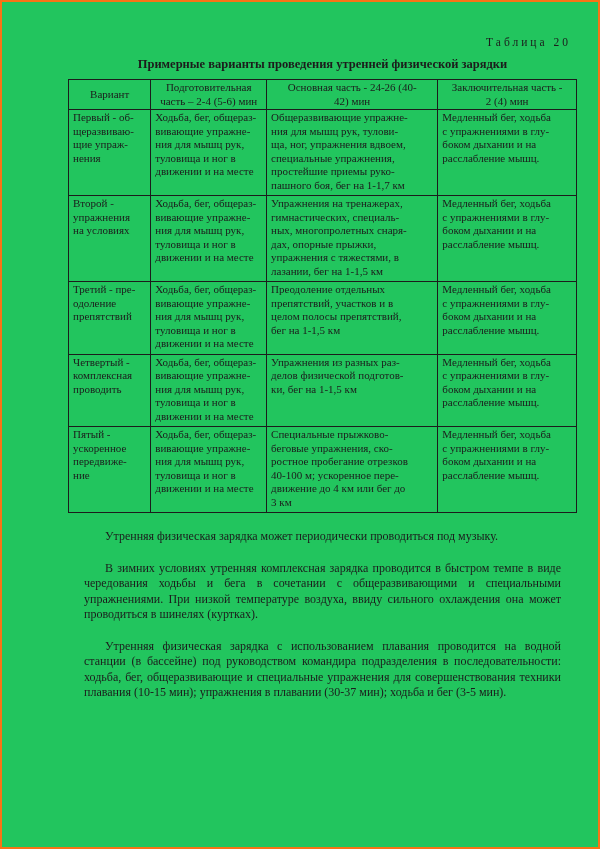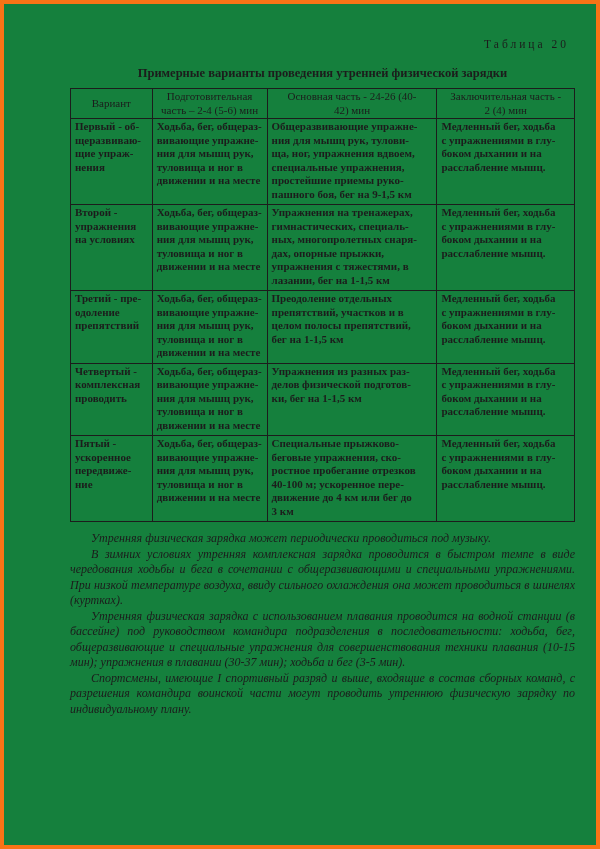--- a/index.html
+++ b/index.html
@@ -7,50 +7,49 @@
     padding: 0;
     background: #ffffff;
     font-family: "Liberation Serif", "DejaVu Serif", serif;
     color: #1c1c1c;
   }
   .page {
     position: relative;
     box-sizing: border-box;
     width: 600px;
     height: 849px;
-    background: #15803d;
-    border: 4px solid #f97316;
+    background: #22c55e;
+    border: 2px solid #f97316;
     padding: 33px 21px 16px 66px;
     overflow: hidden;
   }
   .table-label {
     text-align: right;
     padding-right: 6px;
     font-size: 11.5px;
     letter-spacing: 3px;
     line-height: 14px;
   }
   .doc-title {
-    margin: 15px 0 7px 0;
+    margin: 8px 0 7px 0;
     text-align: center;
     font-size: 12.5px;
     font-weight: bold;
     line-height: 15px;
   }
   table.doc-table {
     width: 100%;
     border-collapse: collapse;
     table-layout: fixed;
   }
   .doc-table th, .doc-table td {
     border: 1px solid #1c1c1c;
     font-size: 11px;
     white-space: pre-line;
     overflow: hidden;
-    font-weight: bold;
   }
   .doc-table th {
     font-weight: normal;
     text-align: center;
     vertical-align: middle;
     line-height: 13.5px;
     padding: 1px 2px;
   }
   .doc-table td {
     vertical-align: top;
@@ -62,24 +61,23 @@
   .col-prep      { width: 22.8%; }
   .col-main      { width: 33.7%; }
   .col-final     { width: 27.3%; }
   .body-text {
     margin-top: 9px;
     font-size: 12px;
     line-height: 15.5px;
     text-align: justify;
   }
   .body-text p {
-    margin: 0;
+    margin: 16px;
     padding: 0;
     text-indent: 21px;
-    font-style: italic;
   }
 </style>
 </head>
 <body>
 
 <div class="page">
 
   <div class="table-label">Таблица 20</div>
 
   <div class="doc-title">Примерные варианты проведения утренней физической зарядки</div>
@@ -111,21 +109,21 @@
         <td>Ходьба, бег, общераз-
 вивающие упражне-
 ния для мышц рук,
 туловища и ног в
 движении и на месте</td>
         <td>Общеразвивающие упражне-
 ния для мышц рук, тулови-
 ща, ног, упражнения вдвоем,
 специальные упражнения,
 простейшие приемы руко-
-пашного боя, бег на 9-1,5 км</td>
+пашного боя, бег на 1-1,7 км</td>
         <td>Медленный бег, ходьба
 с упражнениями в глу-
 боком дыхании и на
 расслабление мышц.</td>
       </tr>
       <tr>
         <td>Второй -
 упражнения
 на условиях</td>
         <td>Ходьба, бег, общераз-
@@ -200,16 +198,15 @@
 боком дыхании и на
 расслабление мышц.</td>
       </tr>
     </tbody>
   </table>
 
   <div class="body-text">
     <p>Утренняя физическая зарядка может периодически проводиться под музыку.</p>
     <p>В зимних условиях утренняя комплексная зарядка проводится в быстром темпе в виде чередования ходьбы и бега в сочетании с общеразвивающими и специальными упражнениями. При низкой температуре воздуха, ввиду сильного охлаждения она может проводиться в шинелях (куртках).</p>
     <p>Утренняя физическая зарядка с использованием плавания проводится на водной станции (в бассейне) под руководством командира подразделения в последовательности: ходьба, бег, общеразвивающие и специальные упражнения для совершенствования техники плавания (10-15 мин); упражнения в плавании (30-37 мин); ходьба и бег (3-5 мин).</p>
-    <p>Спортсмены, имеющие I спортивный разряд и выше, входящие в состав сборных команд, с разрешения командира воинской части могут проводить утреннюю физическую зарядку по индивидуальному плану.</p>
   </div>
 
 </div>
 
 </body></html>

